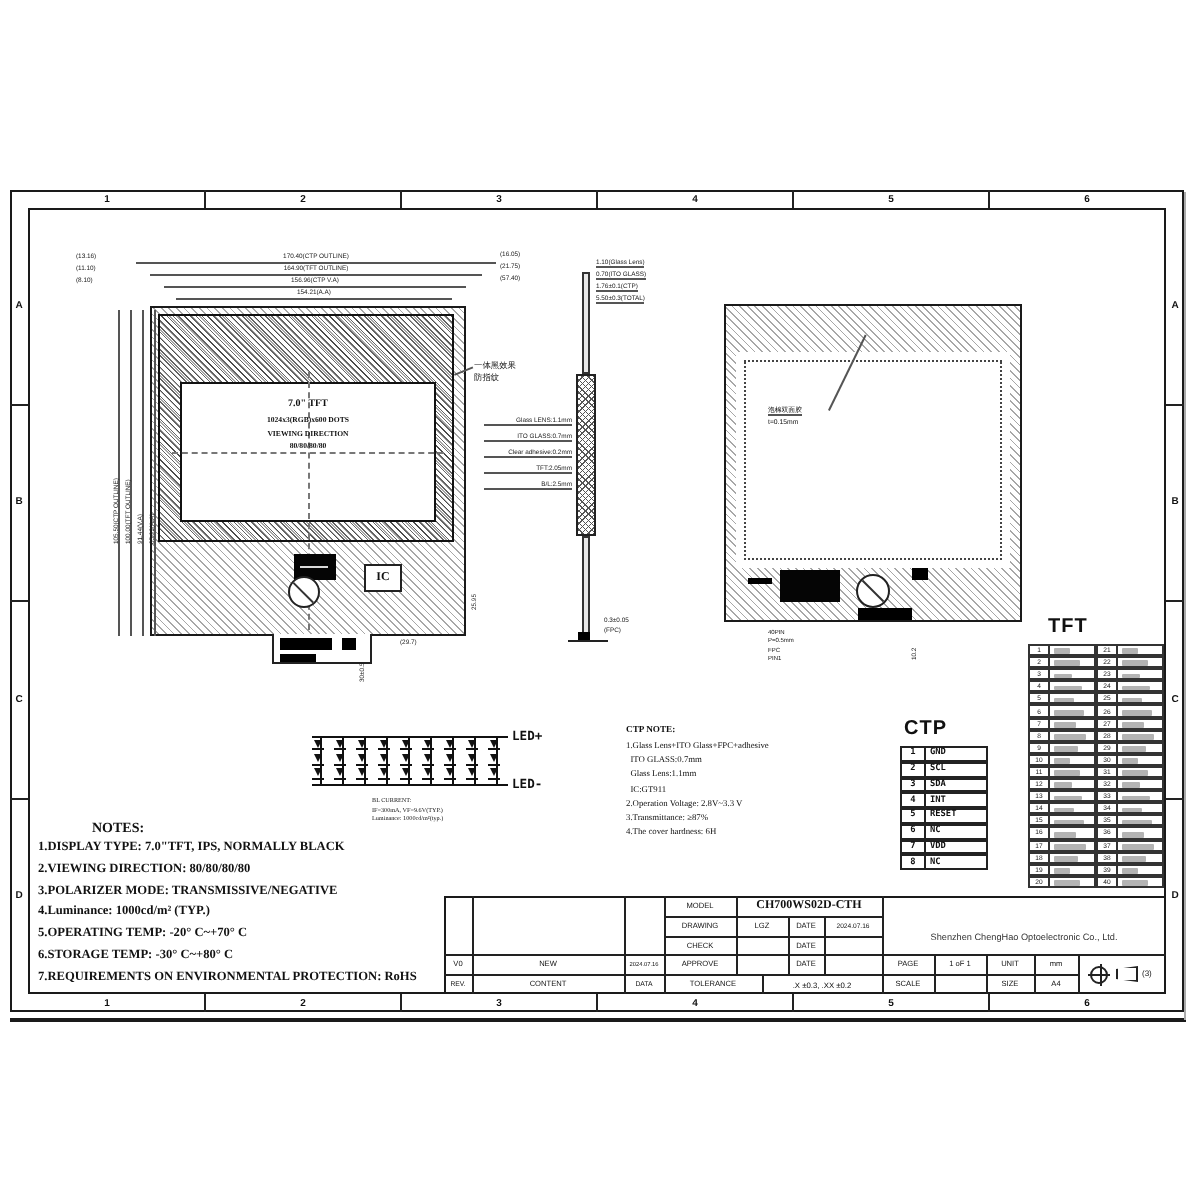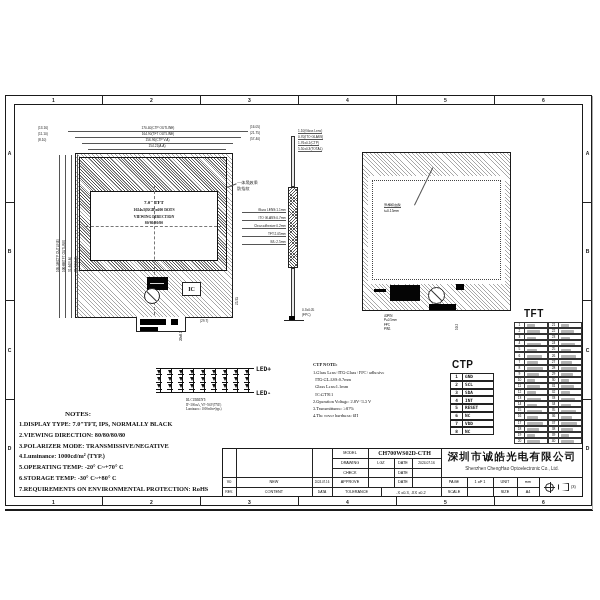--- a/index.html
+++ b/index.html
@@ -535,21 +535,21 @@
         </div>
       </div>
       <div class="trow">
         <div class="tnum">40</div>
         <div class="tname">
           <div class="smudge" style="width: 13px;"></div>
         </div>
       </div>
     </div>
 
-  <div class="abs serif b nw" style="left:25px;top:410px;font-size:7px;padding-left:40px;">NOTES:</div>
+  <div class="abs serif b nw" style="left:6px;top:410px;font-size:7px;padding-left:40px;">NOTES:</div>
   <div id="notes-lines" class="abs" style="left:19px;top:419px;">
       <div class="nline">1.DISPLAY TYPE:  7.0"TFT, IPS, NORMALLY BLACK</div>
       <div class="nline">2.VIEWING DIRECTION: 80/80/80/80</div>
       <div class="nline">3.POLARIZER MODE: TRANSMISSIVE/NEGATIVE</div>
       <div class="nline">4.Luminance: 1000cd/m² (TYP.)</div>
       <div class="nline">5.OPERATING TEMP: -20° C~+70° C</div>
       <div class="nline">6.STORAGE TEMP: -30° C~+80° C</div>
       <div class="nline">7.REQUIREMENTS ON ENVIRONMENTAL PROTECTION: RoHS</div>
     </div>
 
@@ -585,21 +585,20 @@
   <div class="abs ctr" style="left:332px;top:487px;width:49px;height:10px;font-size:3.8px;">TOLERANCE</div>
   <div class="abs ctr" style="left:381px;top:487px;width:60px;height:10px;font-size:3.9px;">.X ±0.3, .XX ±0.2</div>
 
   <div class="abs ctr cell-lbl" style="left:222px;top:477px;width:14px;height:10px;">V0</div>
   <div class="abs ctr cell-lbl" style="left:236px;top:477px;width:76px;height:10px;">NEW</div>
   <div class="abs ctr" style="left:312px;top:477px;width:20px;height:10px;font-size:2.9px;">2024.07.16</div>
   <div class="abs ctr cell-lbl" style="left:222px;top:487px;width:14px;height:10px;font-size:3.4px;">REV.</div>
   <div class="abs ctr cell-lbl" style="left:236px;top:487px;width:76px;height:10px;">CONTENT</div>
   <div class="abs ctr cell-lbl" style="left:312px;top:487px;width:20px;height:10px;font-size:3.4px;">DATA</div>
 
-  <div class="abs ctr serif b nw" style="left:441px;top:449px;width:142px;height:15px;font-size:10.5px;letter-spacing:1.2px;">深圳市诚皓光电有限公司</div>
   <div class="abs ctr nw" style="left:441px;top:464px;width:142px;height:8px;font-size:4.6px;color:#333;">Shenzhen ChengHao Optoelectronic Co., Ltd.</div>
   <div class="abs ctr cell-lbl" style="left:441px;top:477px;width:26px;height:10px;">PAGE</div>
   <div class="abs ctr cell-lbl" style="left:467px;top:477px;width:26px;height:10px;">1 oF 1</div>
   <div class="abs ctr cell-lbl" style="left:493px;top:477px;width:24px;height:10px;">UNIT</div>
   <div class="abs ctr cell-lbl" style="left:517px;top:477px;width:22px;height:10px;">mm</div>
   <div class="abs ctr cell-lbl" style="left:441px;top:487px;width:26px;height:10px;">SCALE</div>
   <div class="abs ctr cell-lbl" style="left:493px;top:487px;width:24px;height:10px;">SIZE</div>
   <div class="abs ctr cell-lbl" style="left:517px;top:487px;width:22px;height:10px;">A4</div>
   <div class="projc" style="left:545px;top:482.5px;width:9px;height:9px;"></div>
   <div class="trap" style="left:558px;top:483px;width:11px;height:8px;"></div>

